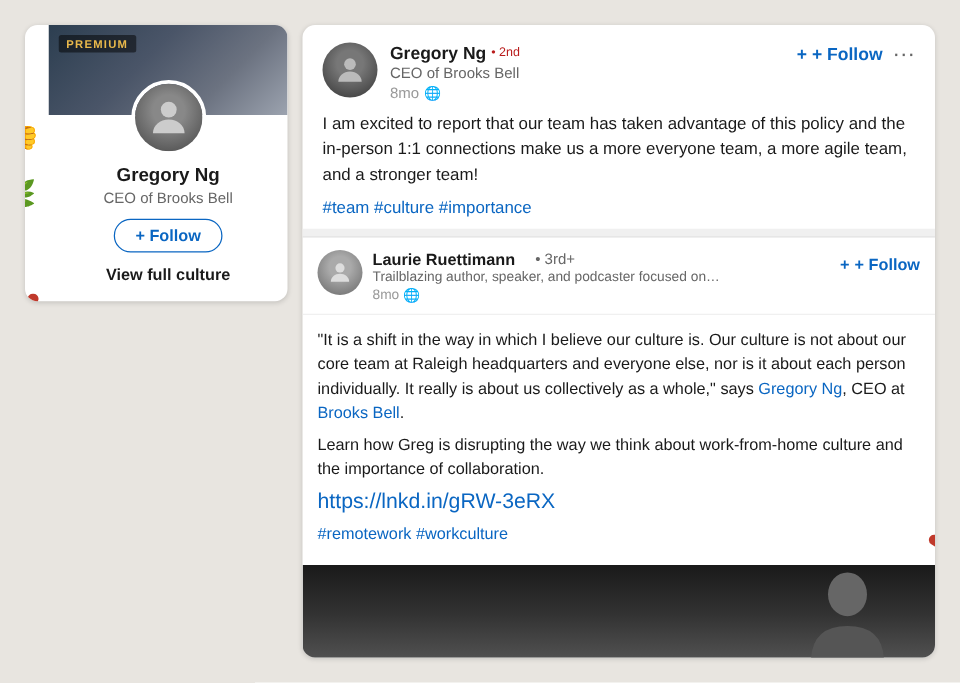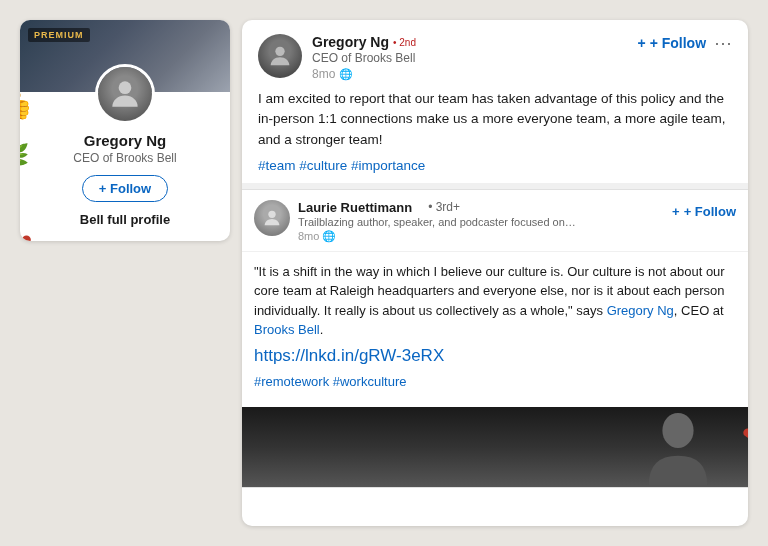--- a/index.html
+++ b/index.html
@@ -24,20 +24,21 @@
 
     
     .profile-card {
       width: 210px;
       min-width: 210px;
       background: #fff;
       border-radius: 10px;
       overflow: hidden;
       box-shadow: 0 1px 4px rgba(0,0,0,0.15);
       position: relative;
+      padding-left: 19px;
     }
     .card-banner {
       width: 100%;
       height: 72px;
       background: linear-gradient(135deg, #2c3e50 0%, #4a5568 40%, #6b7280 70%, #9ca3af 100%);
       position: relative;
     }
     .premium-badge {
       position: absolute;
       top: 8px;
@@ -330,21 +331,21 @@
               <circle cx="12" cy="8" r="4"></circle>
               <path d="M4 20c0-4 3.6-7 8-7s8 3 8 7"></path>
             </svg>
         </div>
       </div>
     </div>
     <div class="card-body">
       <div class="card-name">Gregory Ng</div>
       <div class="card-title">CEO of Brooks Bell</div>
       <button class="follow-btn">+ Follow</button>
-      <span class="view-profile">Bell full profile</span>
+      <span class="view-profile">View full culture</span>
     </div>
 
     <span style="position:absolute;bottom:-16px;left:-8px;font-size:24px;color:#c0392b;">❤</span>
     <span style="position:absolute;bottom:120px;left:-22px;font-size:28px;">👍</span>
     <span style="position:absolute;bottom:72px;left:-18px;font-size:22px;color:#27ae60;">🌿</span>
   </div>
 
   <div class="feed-container">
 
     <div class="post-section">
@@ -401,20 +402,21 @@
         <span class="shared-follow">
           <span>+</span>
           <span style="margin-left:1px;">+ Follow</span>
         </span>
       </div>
 
       <div class="shared-body">
         <p class="shared-text">
           <span>"It is a shift in the way in which I believe our culture is. Our culture is not about our core team at Raleigh headquarters and everyone else, nor is it about each person individually. It really is about us collectively as a whole," says </span><a href="#">Gregory Ng</a><span>, CEO at </span><a href="#">Brooks Bell</a><span>.</span>
         </p>
+        <p class="shared-text">Learn how Greg is disrupting the way we think about work-from-home culture and the importance of collaboration.</p>
         <a href="#" class="shared-link">https://lnkd.in/gRW-3eRX</a>
         <div class="shared-hashtags">#remotework #workculture</div>
       </div>
 
       <div class="shared-image">
         <svg class="person-silhouette" viewBox="0 0 80 80" fill="none">
           <ellipse cx="40" cy="22" rx="16" ry="18" fill="#666"></ellipse>
           <path d="M10 78 Q10 48 40 48 Q70 48 70 78" fill="#555"></path>
         </svg>
       </div>

